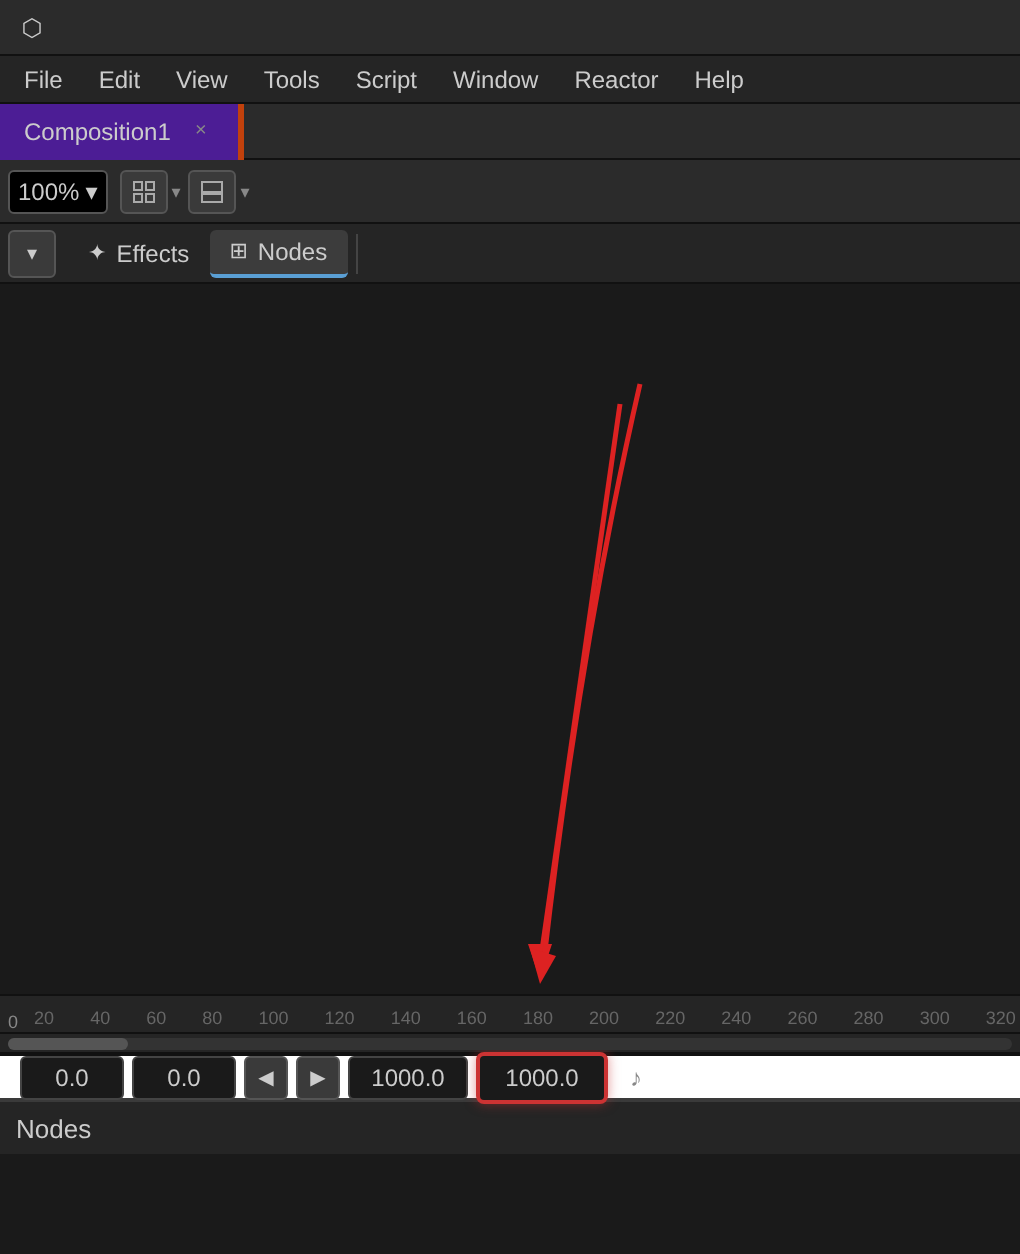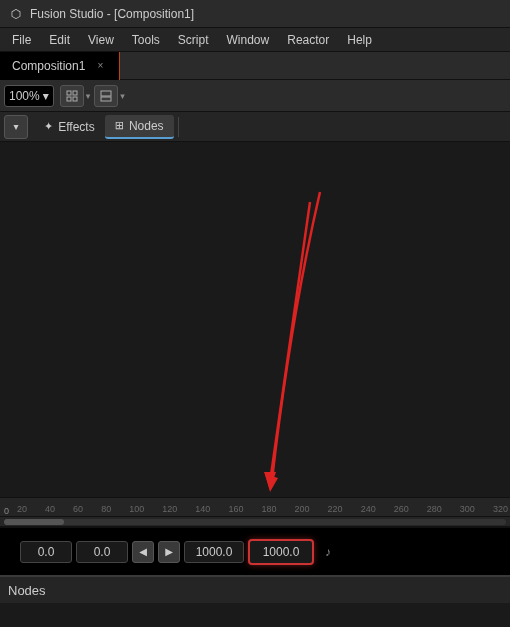--- a/index.html
+++ b/index.html
@@ -59,25 +59,25 @@
       height: 28px;
       display: flex;
       align-items: center;
       border-bottom: 1px solid #111;
     }
     .tab {
       display: flex;
       align-items: center;
       height: 28px;
       padding: 0 12px;
-      background: #000000;
+      background: #4c1d95;
       color: #ccc;
       font-size: 12px;
       gap: 8px;
-      border-right: 1px solid #c2410c;
+      border-right: 3px solid #c2410c;
     }
     .tab-close {
       font-size: 10px;
       color: #888;
       cursor: pointer;
       width: 14px;
       height: 14px;
       display: flex;
       align-items: center;
       justify-content: center;
@@ -215,26 +215,26 @@
       left: 0;
       top: 0;
       width: 60px;
       height: 6px;
       background: #555;
       border-radius: 3px;
     }
 
     
     .transport-bar {
-      height: 48px;
-      background: #000000;
+      height: 22px;
+      background: #ffffff;
       border-top: 1px solid #111;
       display: flex;
       align-items: center;
-      padding: 0 20px;
+      padding: 0 10px;
       gap: 4px;
     }
     .transport-field {
       background: #1a1a1a;
       border: 1px solid #444;
       border-radius: 3px;
       height: 22px;
       width: 52px;
       display: flex;
       align-items: center;
@@ -325,21 +325,20 @@
       width: 100%;
       height: 100%;
       pointer-events: none;
     }
   </style>
 </head>
 <body>
 
 <div class="title-bar">
   <span class="title-bar-icon">⬡</span>
-  <span class="title-bar-text">Fusion Studio - [Composition1]</span>
 </div>
 
 <div class="menu-bar">
   <span class="menu-item">File</span>
   <span class="menu-item">Edit</span>
   <span class="menu-item">View</span>
   <span class="menu-item">Tools</span>
   <span class="menu-item">Script</span>
   <span class="menu-item">Window</span>
   <span class="menu-item">Reactor</span>

